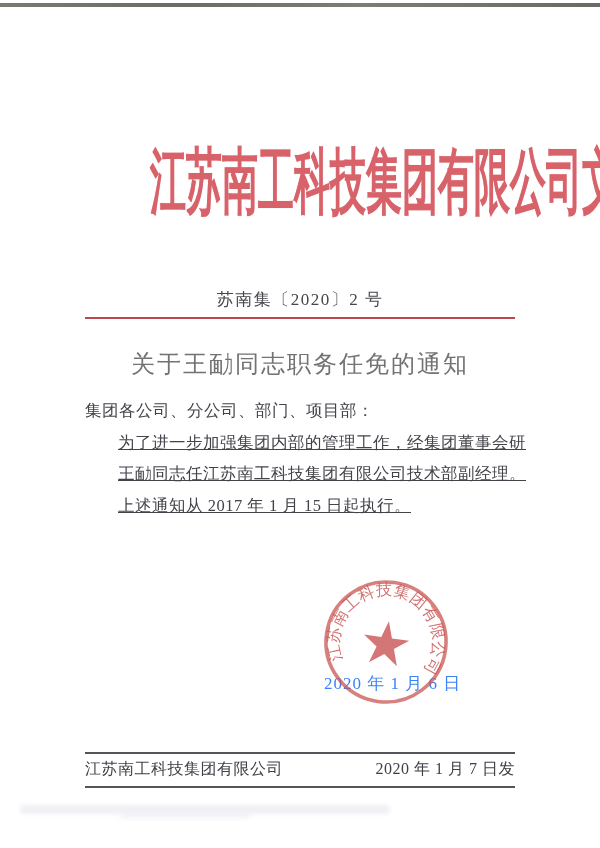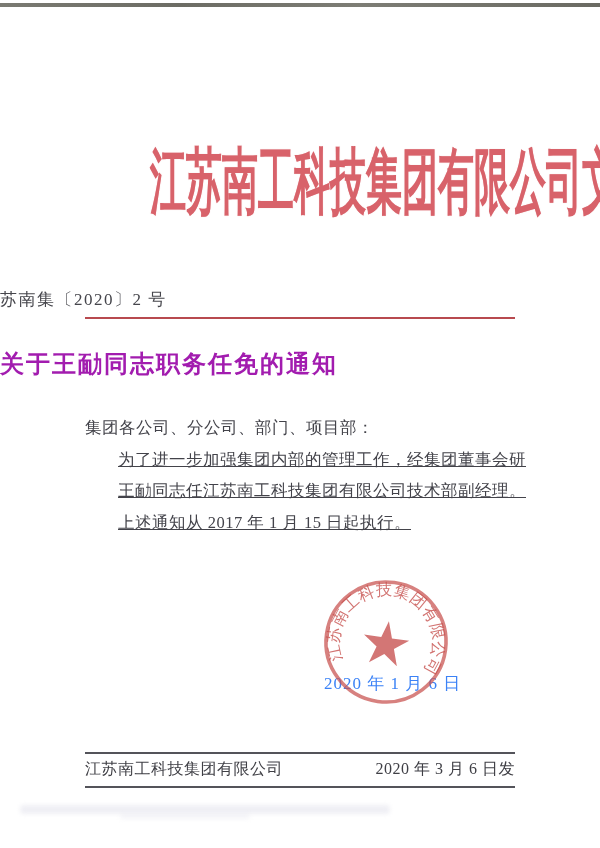--- a/index.html
+++ b/index.html
@@ -33,46 +33,46 @@
     color: #d8626a;
     transform: scaleX(0.50);
     transform-origin: 50% 50%;
     text-shadow: 0 0 1px rgba(216,98,106,0.55);
   }
 
   .doc-number {
     position: absolute;
     top: 288px; left: 0;
     width: 100%;
-    text-align: left;
+    text-align: center;
     font-size: 17px;
     letter-spacing: 1.5px;
     color: #46464c;
   }
 
   .red-line {
     position: absolute;
     top: 317px; left: 85px;
     width: 430px; height: 2px;
     background: #b84a4f;
   }
 
   .doc-title {
     position: absolute;
     top: 348px; left: 0;
     width: 100%;
+    text-align: center;
     font-size: 24px;
     letter-spacing: 2px;
-    color: #a21caf;
-    font-weight: bold;
+    color: #737373;
   }
 
   .body-text {
     position: absolute;
-    top: 412px; left: 85px;
+    top: 395px; left: 85px;
     width: 434px;
     font-size: 16.5px;
     line-height: 31.5px;
     color: #43434a;
     letter-spacing: 0.5px;
   }
   .body-line { white-space: nowrap; }
   .body-line.indent { padding-left: 33px; text-decoration: underline; }
 
   .seal-date {
@@ -155,21 +155,21 @@
       <text font-size="16" letter-spacing="0.4" fill="#c7504e" fill-opacity="0.8" font-family="Liberation Serif, DejaVu Serif, serif">
         <textPath href="#sealTextPath" startOffset="0">江苏南工科技集团有限公司</textPath>
       </text>
     </svg>
   </div>
 
   <div class="footer-line-top"></div>
 
   <div class="footer-row">
     <span>江苏南工科技集团有限公司</span>
-    <span>2020 年 3 月 6 日发</span>
+    <span>2020 年 1 月 7 日发</span>
   </div>
 
   <div class="footer-line-bottom"></div>
 
   <div class="scan-smudge smudge-1"></div>
   <div class="scan-smudge smudge-2"></div>
 
 </div>
 
 </body></html>

